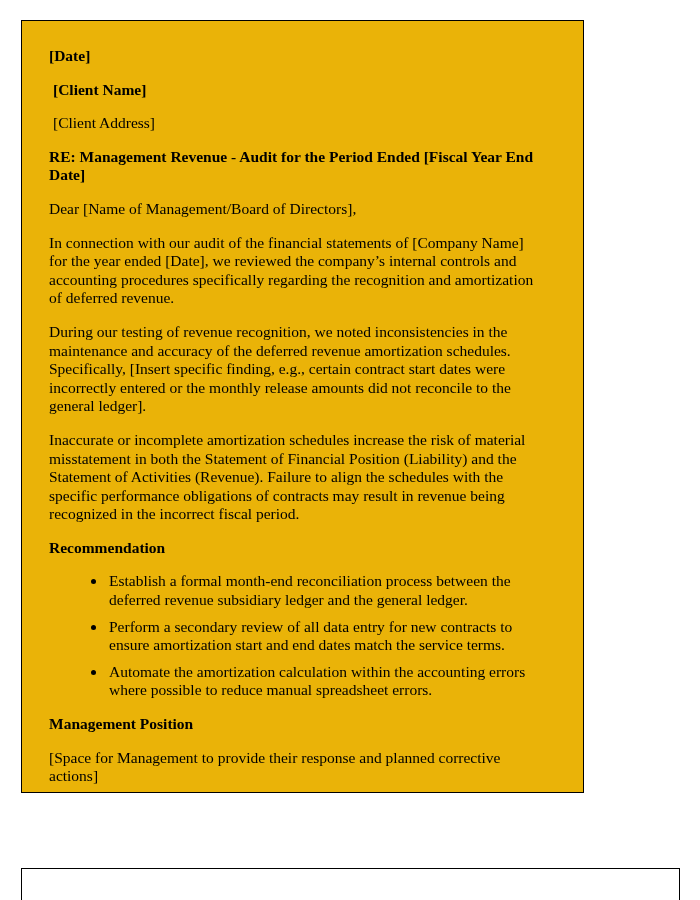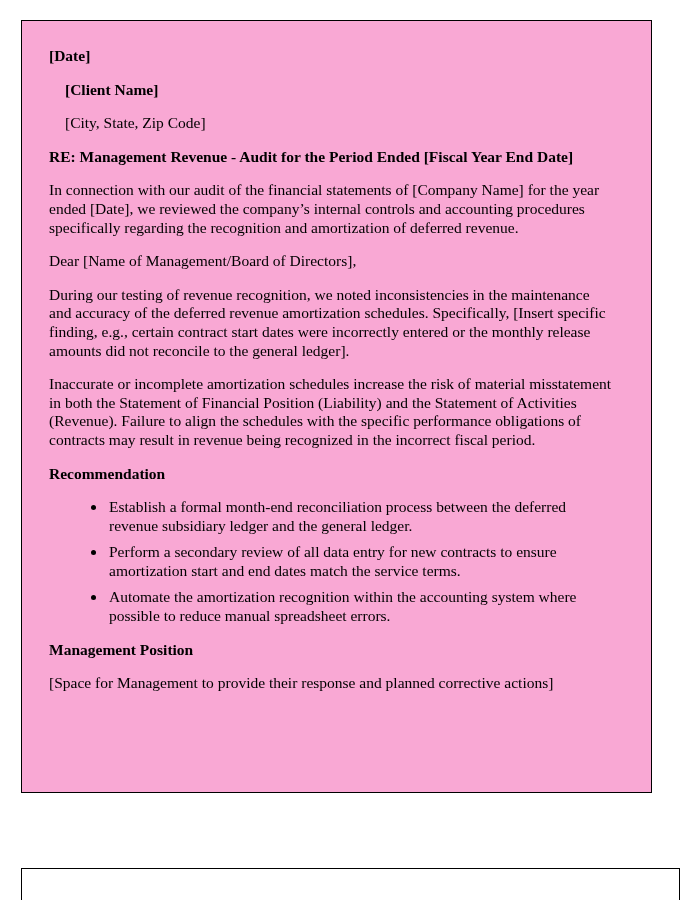--- a/index.html
+++ b/index.html
@@ -13,45 +13,45 @@
     height: 900px;
     position: relative;
     overflow: hidden;
     font-family: "Liberation Serif", serif;
     color: #000000;
   }
   .page {
     position: absolute;
     left: 21px;
     top: 20px;
-    width: 631px;
+    width: 563px;
     height: 773px;
     border: 1px solid #000000;
-    background: #f9a8d4;
+    background: #eab308;
     padding: 26px 39px 20px 27px;
     overflow: hidden;
   }
   .page-next {
     position: absolute;
     left: 21px;
     top: 868px;
     width: 659px;
     height: 80px;
     border: 1px solid #000000;
     background: #ffffff;
   }
   .doc {
     font-size: 15.5px;
     line-height: 18.6px;
   }
   .doc p {
     margin: 0 0 15px 0;
   }
   .bold { font-weight: bold; }
-  .addr-block { margin: 0 0 15px 16px; }
+  .addr-block { margin: 0 0 15px 4px; }
   .addr-line { margin: 0; }
   .heading {
     font-weight: bold;
     margin: 0 0 15px 0;
   }
   ul.rec-list {
     margin: 0 0 15px 0;
     padding: 0 0 0 50px;
   }
   ul.rec-list li {
@@ -62,39 +62,39 @@
 </head>
 <body>
 
 <div class="page">
   <div class="doc">
 
     <p class="bold">[Date]</p>
 
     <div class="addr-block">
       <p class="addr-line bold">[Client Name]</p>
-      <p class="addr-line">[City, State, Zip Code]</p>
+      <p class="addr-line">[Client Address]</p>
     </div>
 
     <p class="bold">RE: Management Revenue - Audit for the Period Ended [Fiscal Year End Date]</p>
 
+    <p>Dear [Name of Management/Board of Directors],</p>
+
     <p>In connection with our audit of the financial statements of [Company Name] for the year ended [Date], we reviewed the company’s internal controls and accounting procedures specifically regarding the recognition and amortization of deferred revenue.</p>
-
-    <p>Dear [Name of Management/Board of Directors],</p>
 
     <p>During our testing of revenue recognition, we noted inconsistencies in the maintenance and accuracy of the deferred revenue amortization schedules. Specifically, [Insert specific finding, e.g., certain contract start dates were incorrectly entered or the monthly release amounts did not reconcile to the general ledger].</p>
 
     <p>Inaccurate or incomplete amortization schedules increase the risk of material misstatement in both the Statement of Financial Position (Liability) and the Statement of Activities (Revenue). Failure to align the schedules with the specific performance obligations of contracts may result in revenue being recognized in the incorrect fiscal period.</p>
 
     <p class="heading">Recommendation</p>
 
     <ul class="rec-list">
       <li>Establish a formal month-end reconciliation process between the deferred revenue subsidiary ledger and the general ledger.</li>
       <li>Perform a secondary review of all data entry for new contracts to ensure amortization start and end dates match the service terms.</li>
-      <li>Automate the amortization recognition within the accounting system where possible to reduce manual spreadsheet errors.</li>
+      <li>Automate the amortization calculation within the accounting errors where possible to reduce manual spreadsheet errors.</li>
     </ul>
 
     <p class="heading">Management Position</p>
     <p>[Space for Management to provide their response and planned corrective actions]</p>
 
   </div>
 </div>
 
 <div class="page-next"></div>
 

